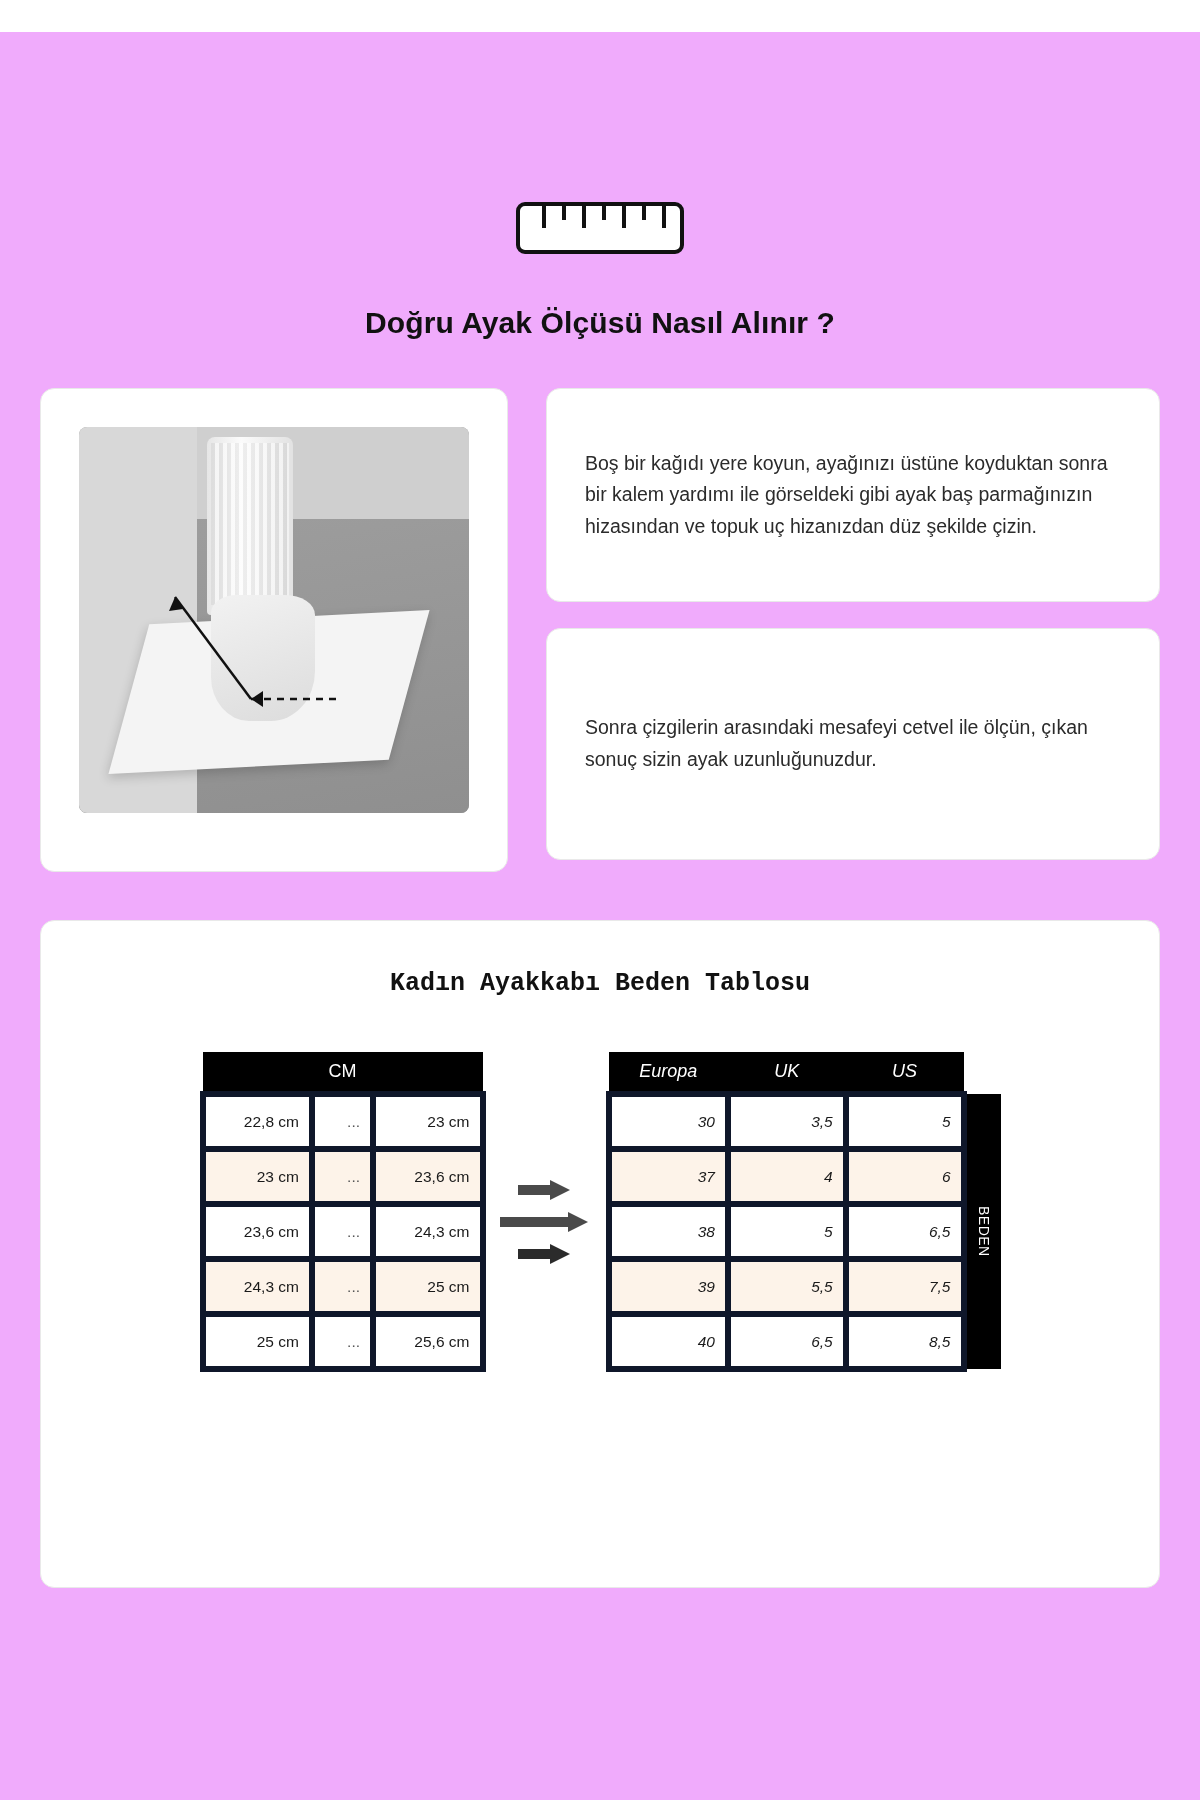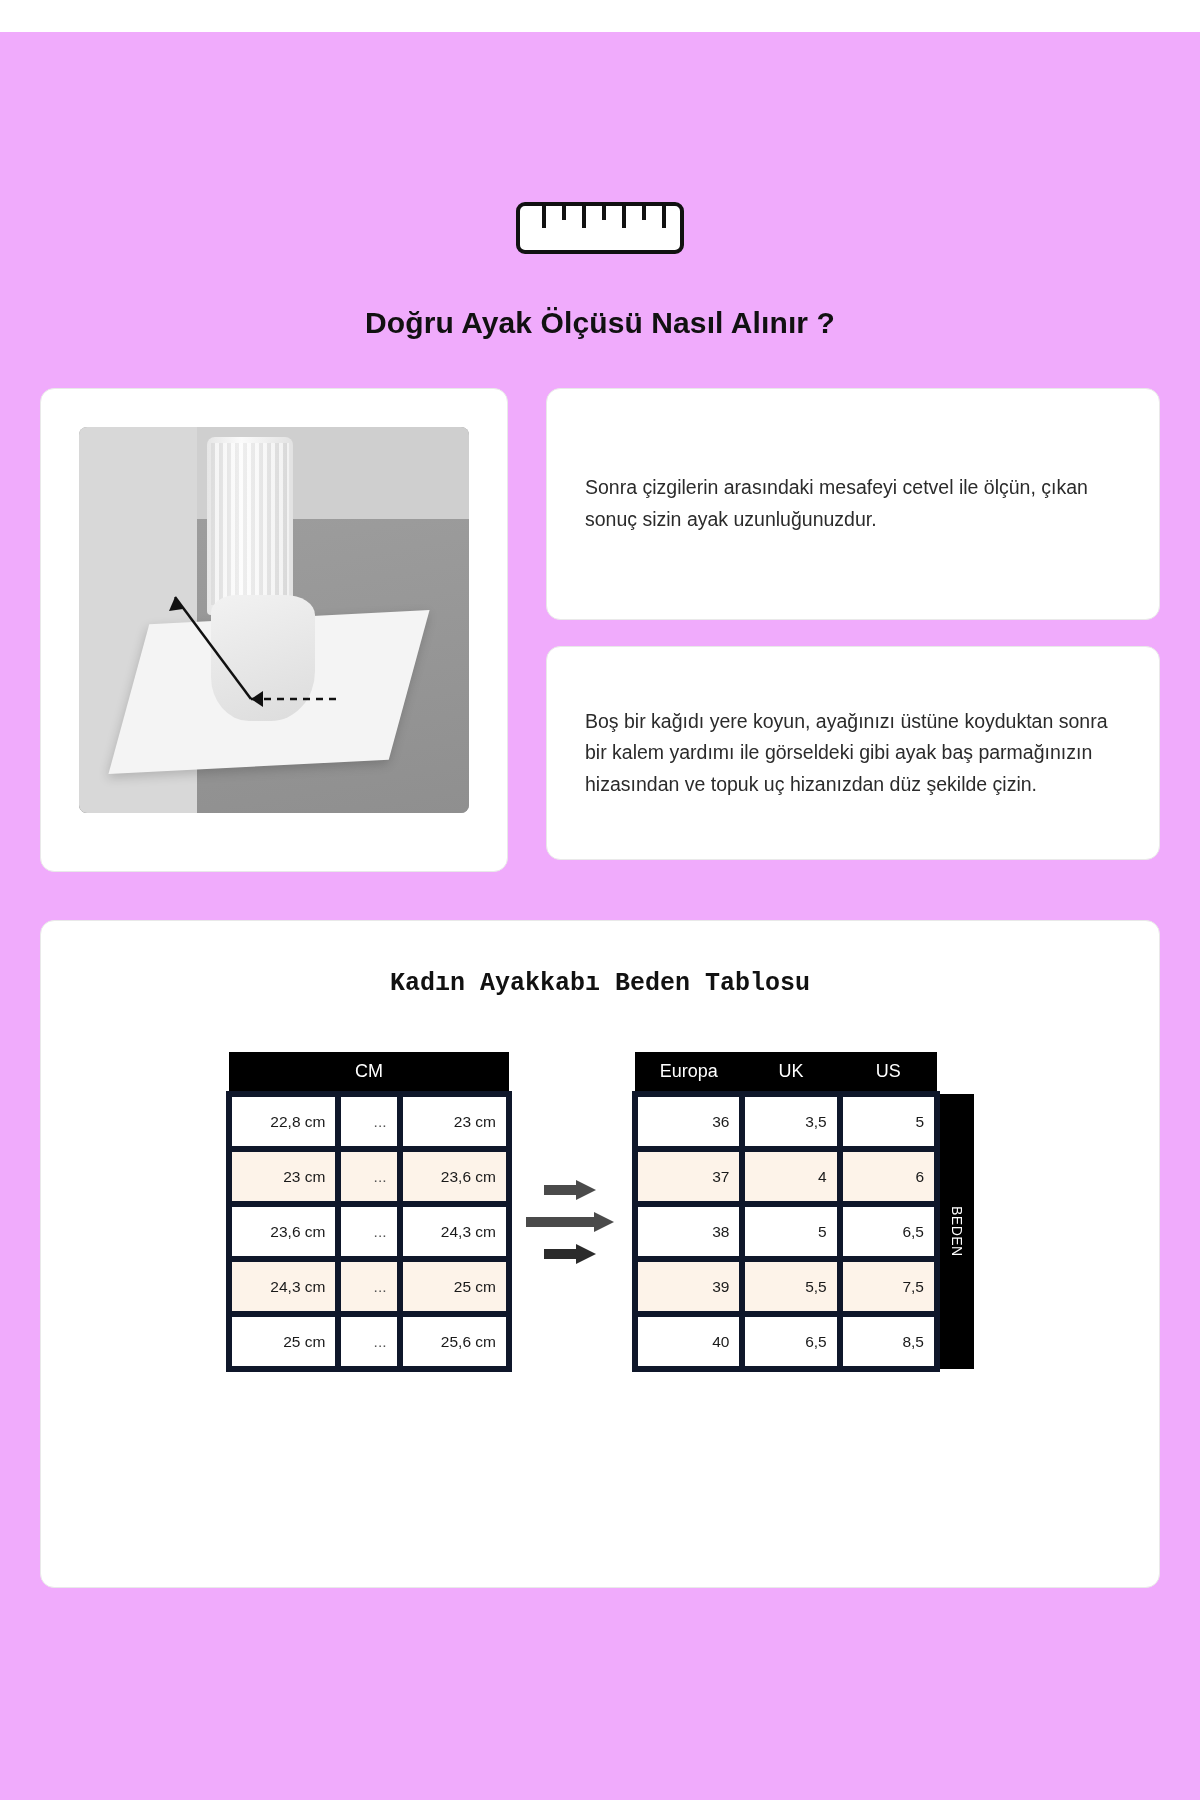--- a/index.html
+++ b/index.html
@@ -184,21 +184,21 @@
     padding: 0 10px;
     white-space: nowrap;
   }
   table tr.alt td { background: #fdf3e9; }
 
   .cm-table { width: 286px; }
   .cm-table td.c1 { width: 104px; }
   .cm-table td.c2 { width: 58px; color: #555; }
   .cm-table td.c3 { width: 104px; }
 
-  .size-table { width: 308px; }
+  .size-table { width: 361px; font-style: italic; }
   .size-table td { width: 122px; }
 
   .arrows {
     width: 120px;
     display: flex;
     flex-direction: column;
     justify-content: center;
     align-items: center;
     gap: 12px;
     margin-top: 128px;
@@ -256,25 +256,25 @@
           <svg width="390" height="386" viewBox="0 0 390 386">
             <line x1="96" y1="170" x2="172" y2="272" stroke="#111" stroke-width="2.5"></line>
             <polygon points="96,170 104,182 90,184" fill="#111"></polygon>
             <line x1="172" y1="272" x2="260" y2="272" stroke="#111" stroke-width="2.5" stroke-dasharray="7 6"></line>
             <polygon points="172,272 184,264 184,280" fill="#111"></polygon>
           </svg>
         </div>
       </div>
 
       <div class="text-col">
+        <div class="card text-card">
+          <p>Boş bir kağıdı yere koyun, ayağınızı üstüne koyduktan sonra bir kalem yardımı ile görseldeki gibi ayak baş parmağınızın hizasından ve topuk uç hizanızdan düz şekilde çizin.</p>
+        </div>
         <div class="card text-card second">
           <p>Sonra çizgilerin arasındaki mesafeyi cetvel ile ölçün, çıkan sonuç sizin ayak uzunluğunuzdur.</p>
-        </div>
-        <div class="card text-card">
-          <p>Boş bir kağıdı yere koyun, ayağınızı üstüne koyduktan sonra bir kalem yardımı ile görseldeki gibi ayak baş parmağınızın hizasından ve topuk uç hizanızdan düz şekilde çizin.</p>
         </div>
       </div>
 
     </div>
 
     <div class="card table-card">
       <h2 class="table-title">Kadın Ayakkabı Beden Tablosu</h2>
 
       <div class="tables">
 
@@ -331,21 +331,21 @@
         <table class="size-table">
           <thead>
             <tr>
               <th>Europa</th>
               <th>UK</th>
               <th>US</th>
             </tr>
           </thead>
           <tbody>
             <tr>
-              <td>36</td>
+              <td>30</td>
               <td>3,5</td>
               <td>5</td>
             </tr>
             <tr class="alt">
               <td>37</td>
               <td>4</td>
               <td>6</td>
             </tr>
             <tr>
               <td>38</td>

